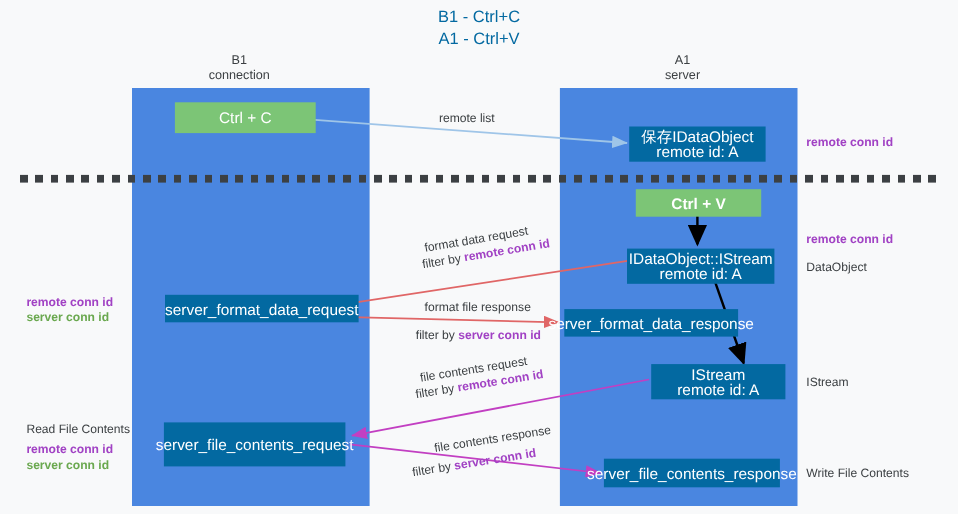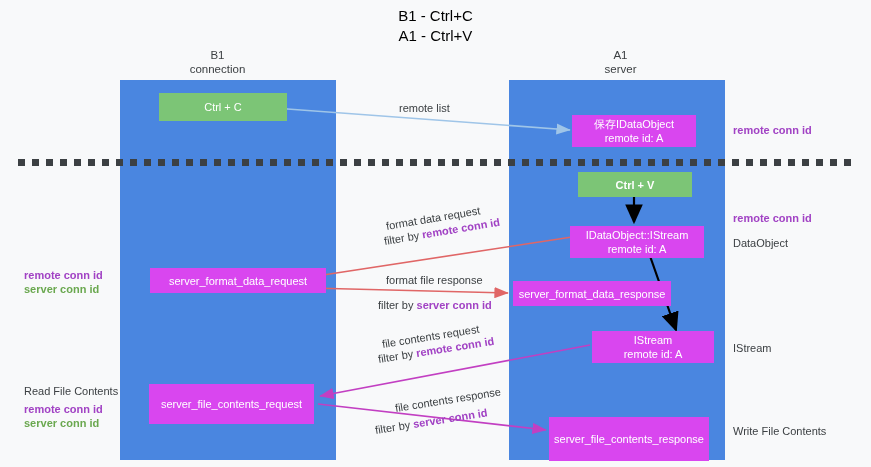--- a/index.html
+++ b/index.html
@@ -22,21 +22,21 @@
   }
   
   .title {
     position: absolute;
     left: 0;
     top: 6px;
     width: 871px;
     text-align: center;
     font-size: 15px;
     line-height: 20px;
-    color: #000000;
+    color: #0369a1;
   }
   
   .col-header {
     position: absolute;
     text-align: center;
     font-size: 11.5px;
     line-height: 14px;
     color: #3c4043;
   }
   .col-header .line2 { display: block; }
@@ -61,26 +61,26 @@
   
   .node {
     position: absolute;
     box-sizing: border-box;
     display: flex;
     flex-direction: column;
     align-items: center;
     justify-content: center;
     text-align: center;
     color: #ffffff;
-    font-size: 11px;
+    font-size: 14px;
     line-height: 14px;
     padding: 2px 4px;
   }
   .node.green  { background: #7cc576; }
-  .node.orange { background: #d946ef; }
+  .node.orange { background: #0369a1; }
   .node .sub { display: block; }
   
   .lbl {
     position: absolute;
     font-size: 11px;
     line-height: 14px;
     color: #3c4043;
     white-space: nowrap;
   }
   .lbl.purple { color: #a142c4; font-weight: bold; }
@@ -177,21 +177,21 @@
 
   <div class="node orange" style="left:592px; top:331px; width:122px; height:32px;">
     <span>IStream</span>
     <span class="sub">remote id: A</span>
   </div>
 
   <div class="node orange" style="left:149px; top:384px; width:165px; height:40px;">
     <span>server_file_contents_request</span>
   </div>
 
-  <div class="node orange" style="left:549px; top:417px; width:160px; height:44px;">
+  <div class="node orange" style="left:549px; top:417px; width:160px; height:26px;">
     <span>server_file_contents_response</span>
   </div>
 
   <div class="lbl" style="left:399px; top:101px;">remote list</div>
 
   <div class="lbl rot-a" style="left:386px; top:219px;">format data request</div>
   <div class="lbl rot-a" style="left:384px; top:234px;">
     <span>filter by </span><span class="pk">remote conn id</span>
   </div>
 

